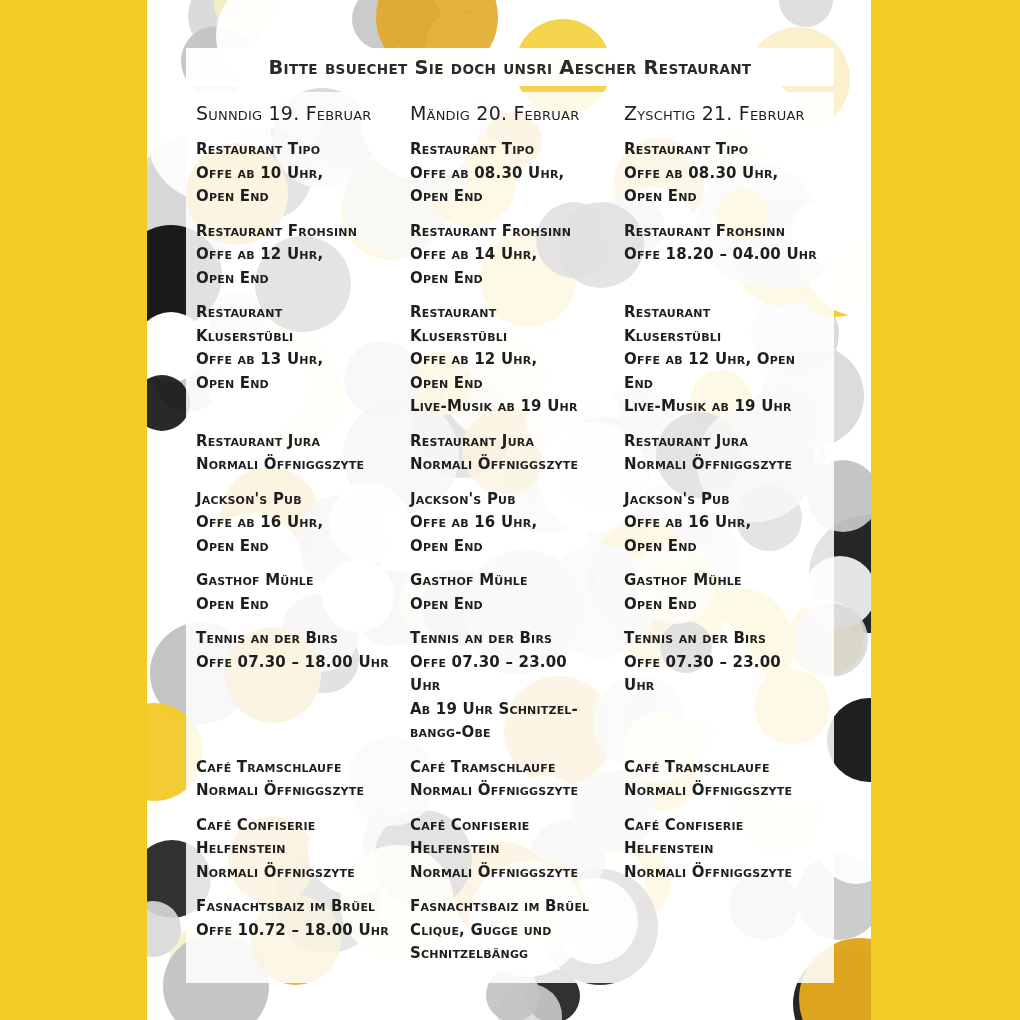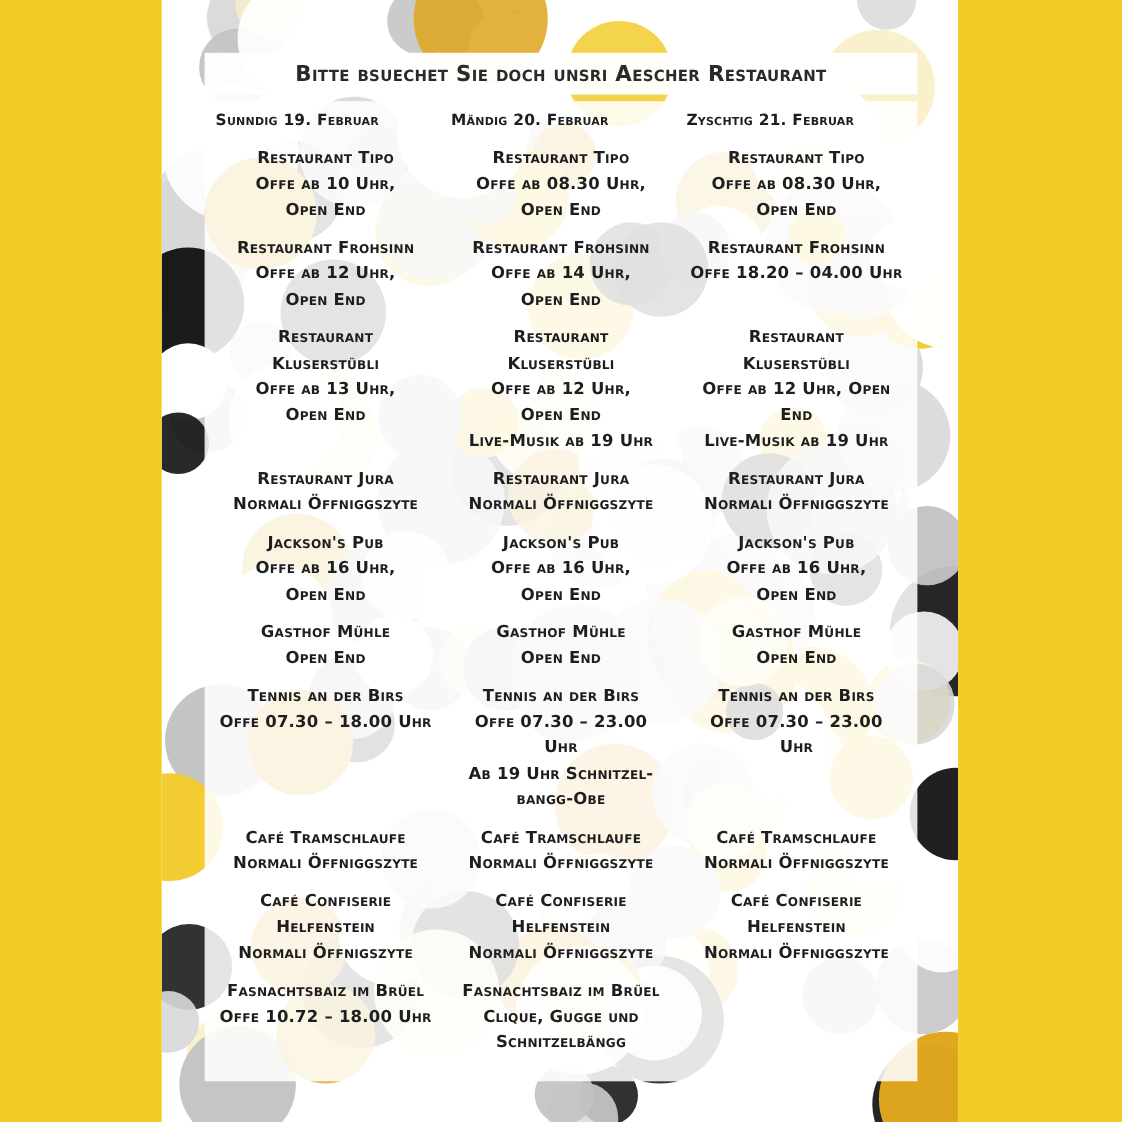--- a/index.html
+++ b/index.html
@@ -33,29 +33,29 @@
   .menu-panel{
     position:absolute;left:186px;top:92px;width:648px;height:891px;
     background:rgba(255,255,255,0.87);
     box-sizing:border-box;padding:10px 10px 0 10px;
   }
   .day-headers{
     display:grid;grid-template-columns:repeat(3,1fr);column-gap:14px;
     margin-bottom:14px;
   }
   .day-header{
-    font-size:14px;font-weight:700;
+    font-size:19px;font-weight:400;
     font-variant:small-caps;font-variant-caps:small-caps;
     letter-spacing:0.2px;white-space:nowrap;
   }
   .menu-rows{
     display:grid;grid-template-columns:repeat(3,1fr);
     column-gap:14px;row-gap:11px;
   }
-  .menu-cell{min-height:1px;text-align:center;}
+  .menu-cell{min-height:1px;}
   .menu-line{
     font-size:15px;font-weight:700;line-height:23.5px;
     font-variant:small-caps;font-variant-caps:small-caps;
     letter-spacing:0.2px;white-space:nowrap;
   }
 </style>
 </head>
 <body>
 
 <div class="poster">

